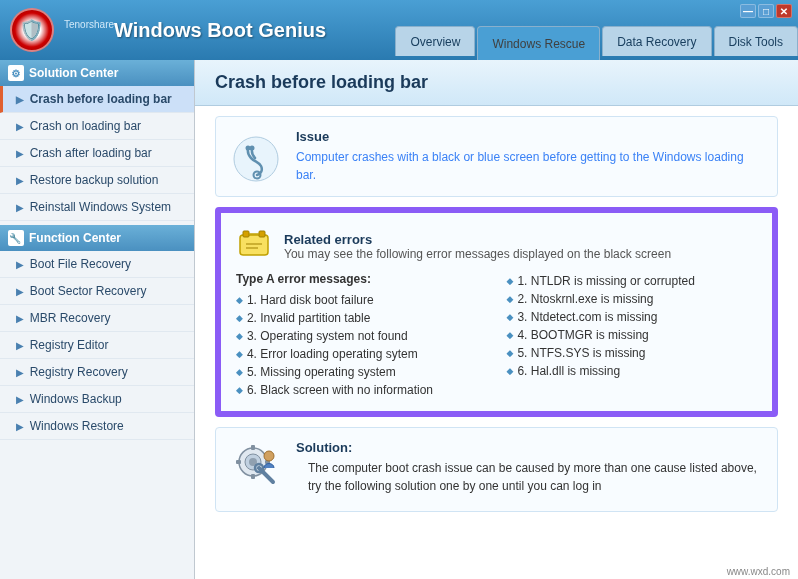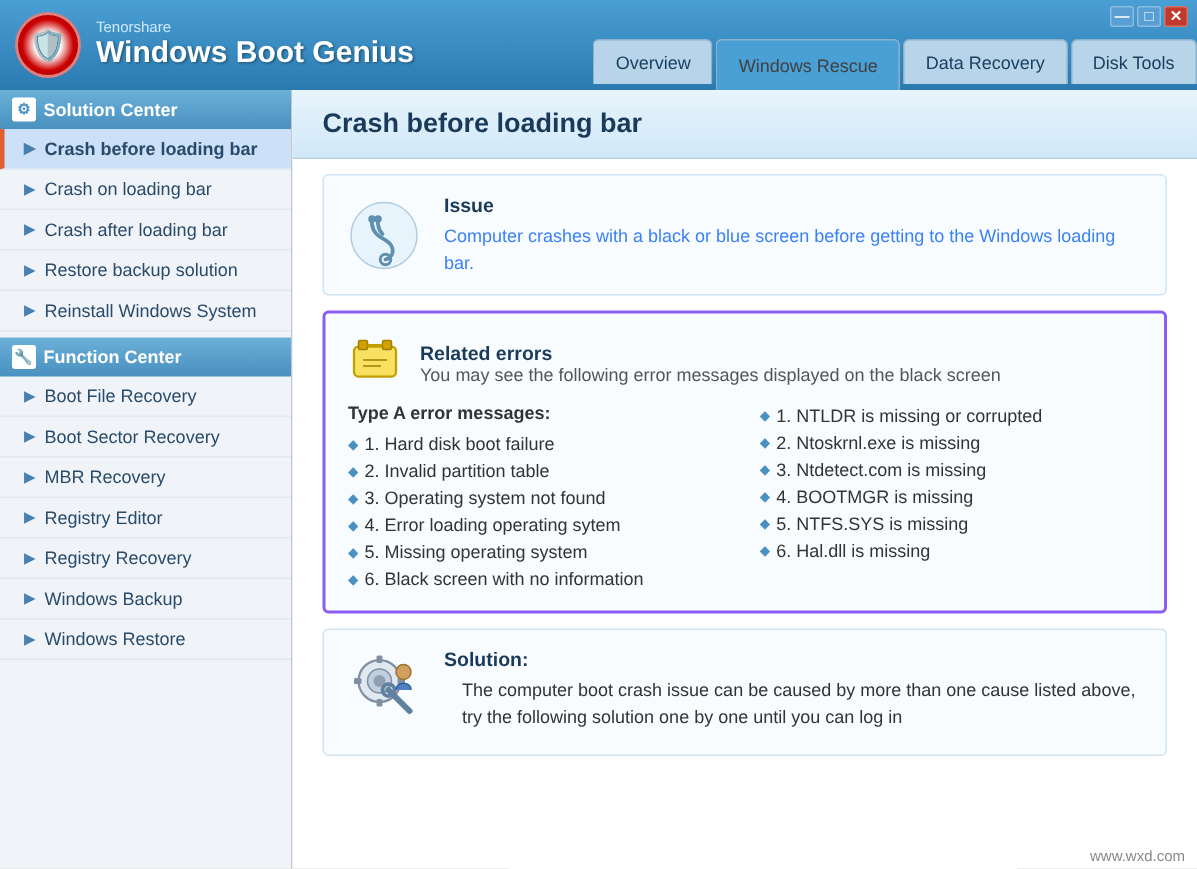--- a/index.html
+++ b/index.html
@@ -36,21 +36,21 @@
       background: radial-gradient(circle, #fff 30%, #c00 60%, #800 100%);
       border-radius: 50%;
       display: flex; align-items: center; justify-content: center;
       margin-right: 10px;
       border: 2px solid rgba(255,255,255,0.5);
       flex-shrink: 0;
     }
     .app-icon-inner {
       font-size: 20px;
     }
-    .app-title-block { display: flex; flex-direction: column; }
+    .app-title-block { display: flex; }
     .app-subtitle { color: #d0e8f8; font-size: 10px; }
     .app-title { color: #fff; font-size: 20px; font-weight: bold; text-shadow: 1px 1px 2px rgba(0,0,0,0.4); }
 
     
     .nav-tabs {
       position: absolute;
       bottom: 0;
       right: 0;
       display: flex;
       align-items: flex-start;
@@ -150,21 +150,21 @@
       padding: 10px 20px;
     }
     .info-card {
       background: #f8fcff;
       border: 1px solid #d0e4f4;
       border-radius: 4px;
       margin-bottom: 10px;
       padding: 12px 15px;
       display: flex;
       gap: 15px;
-      align-items: center;
+      align-items: flex-end;
     }
     .info-card-icon {
       width: 50px; height: 50px;
       flex-shrink: 0;
       display: flex; align-items: center; justify-content: center;
       font-size: 32px;
     }
     .info-card-content { flex: 1; }
     .info-card-title {
       font-weight: bold;
@@ -173,21 +173,21 @@
       margin-bottom: 4px;
     }
     .info-card-text {
       font-size: 12px;
       color: #3b82f6;
       line-height: 1.5;
     }
 
     .errors-section {
       background: #f8fcff;
-      border: 2px solid #8b5cf6;
+      border: 6px solid #8b5cf6;
       border-radius: 4px;
       padding: 12px 15px;
       margin-bottom: 10px;
     }
     .errors-title {
       font-weight: bold;
       font-size: 13px;
       color: #1a3a5a;
       margin-bottom: 4px;
       display: flex;

